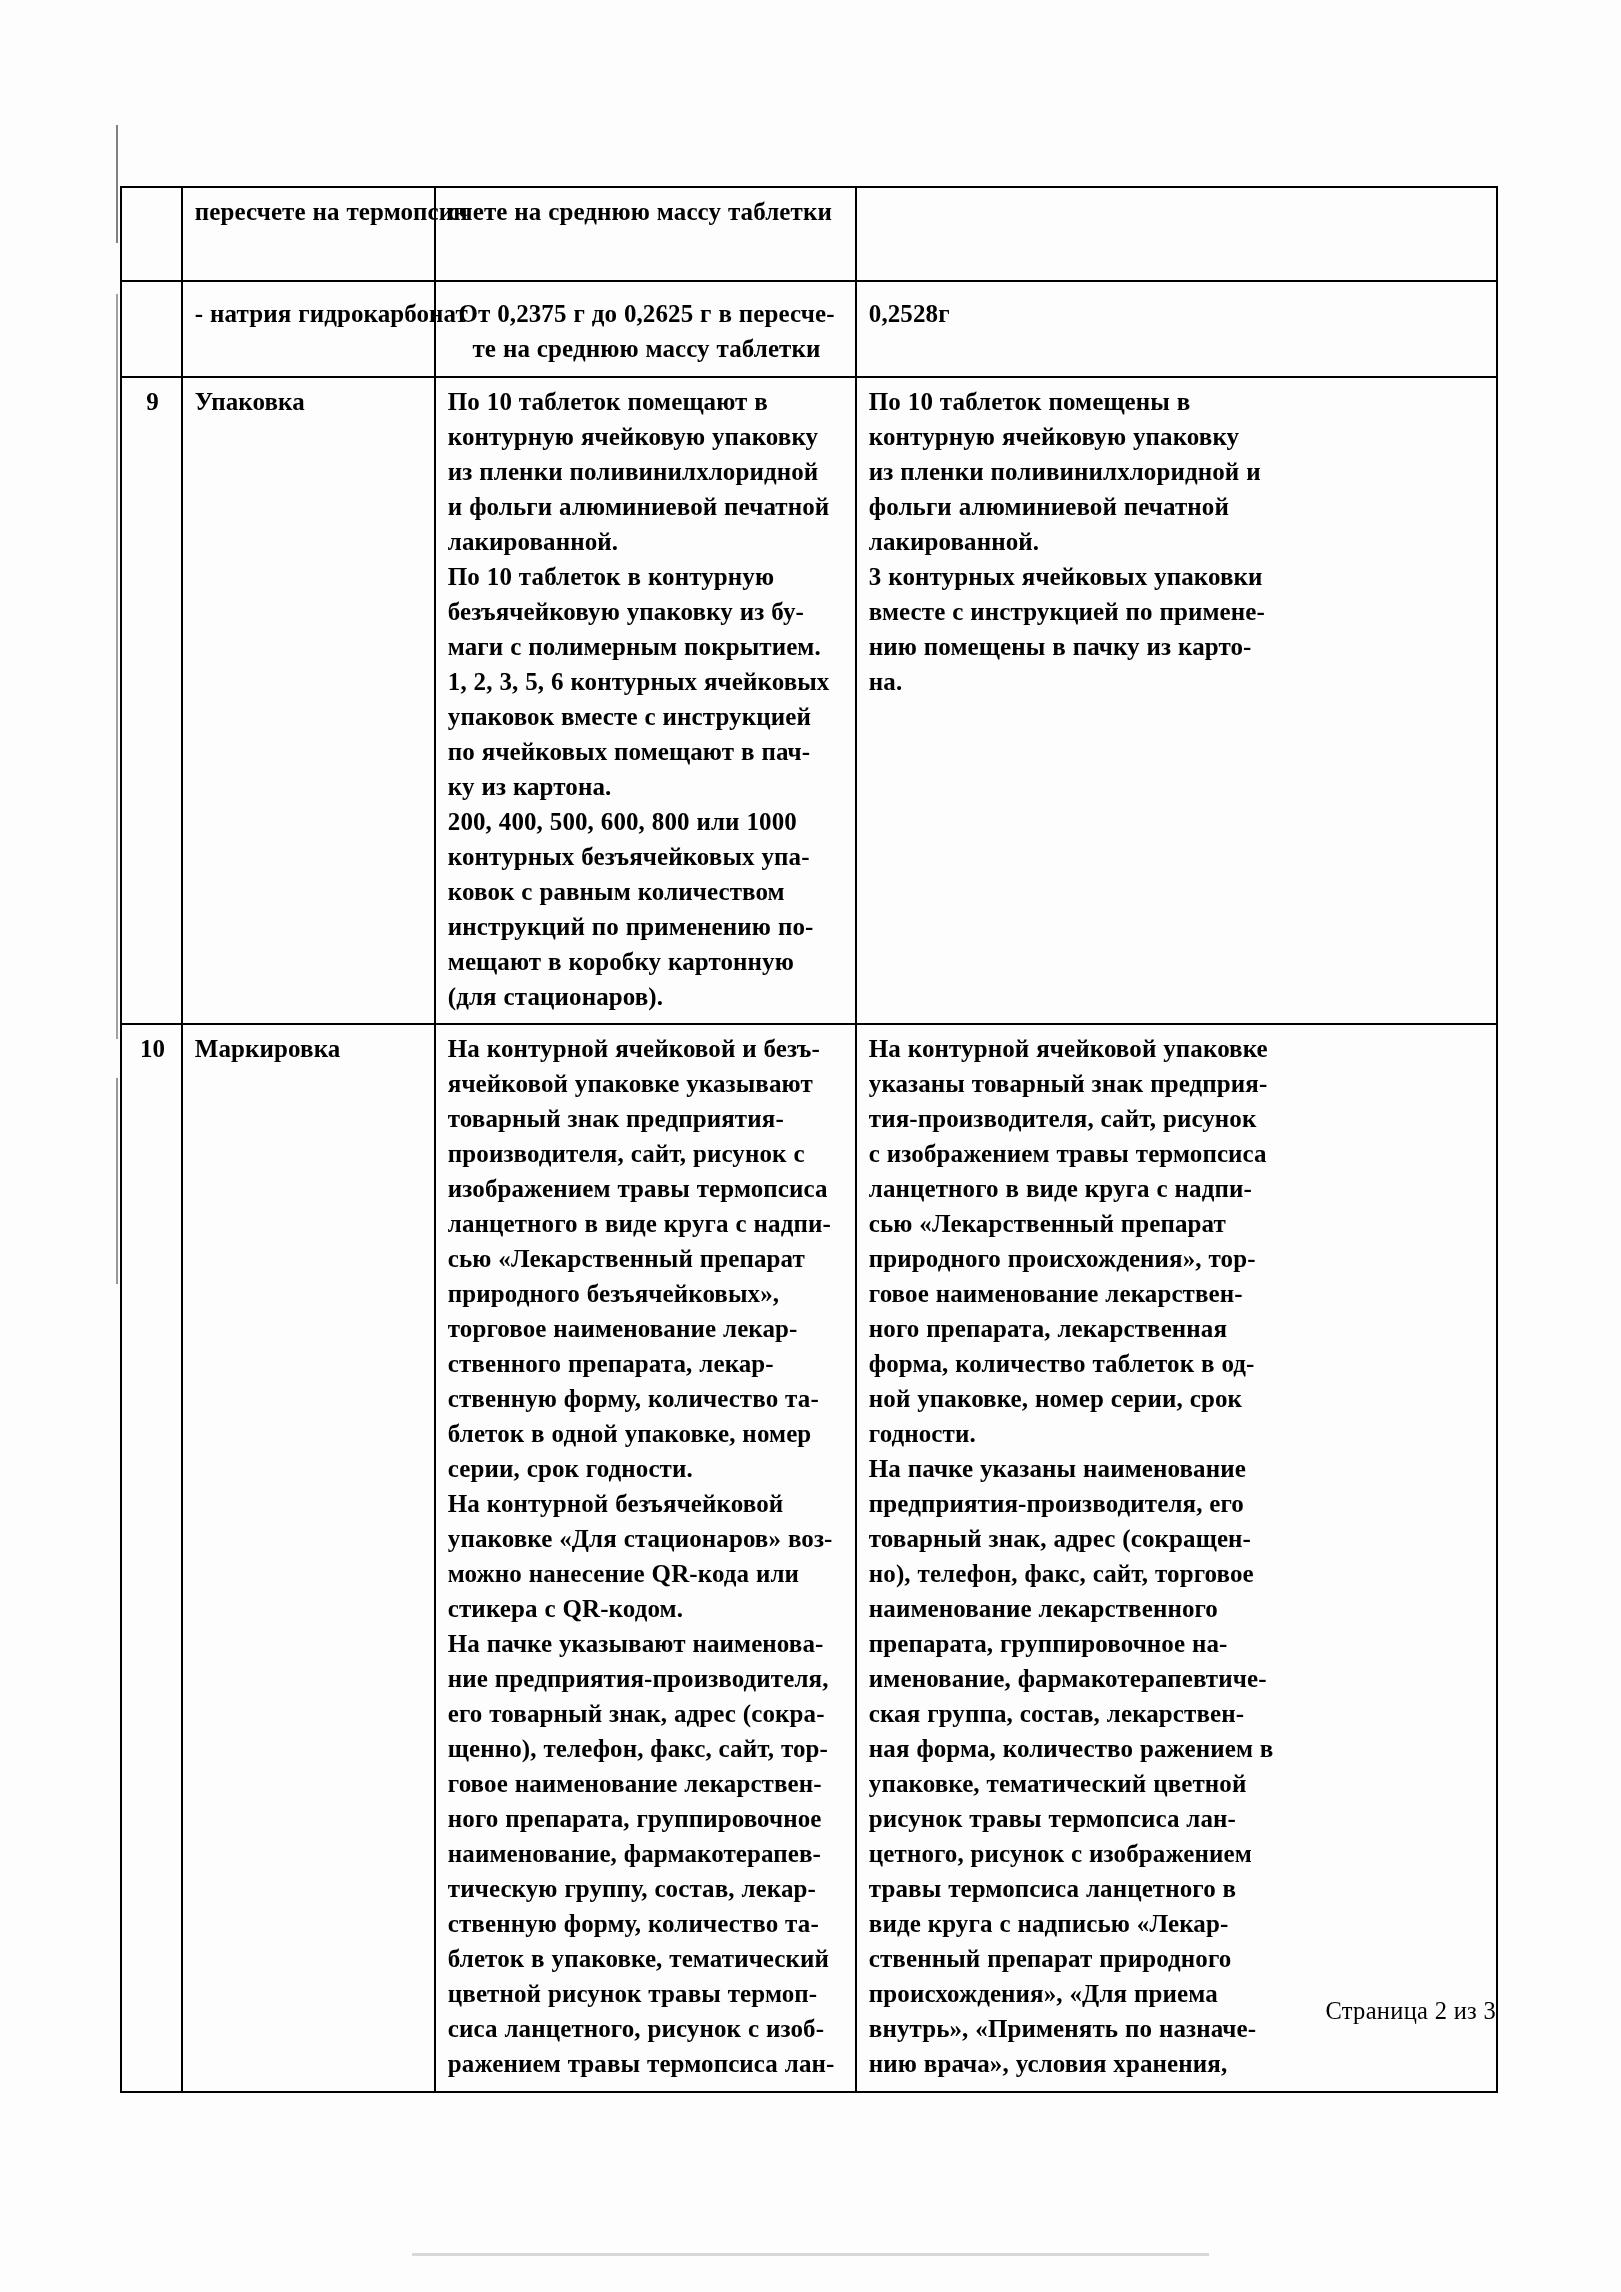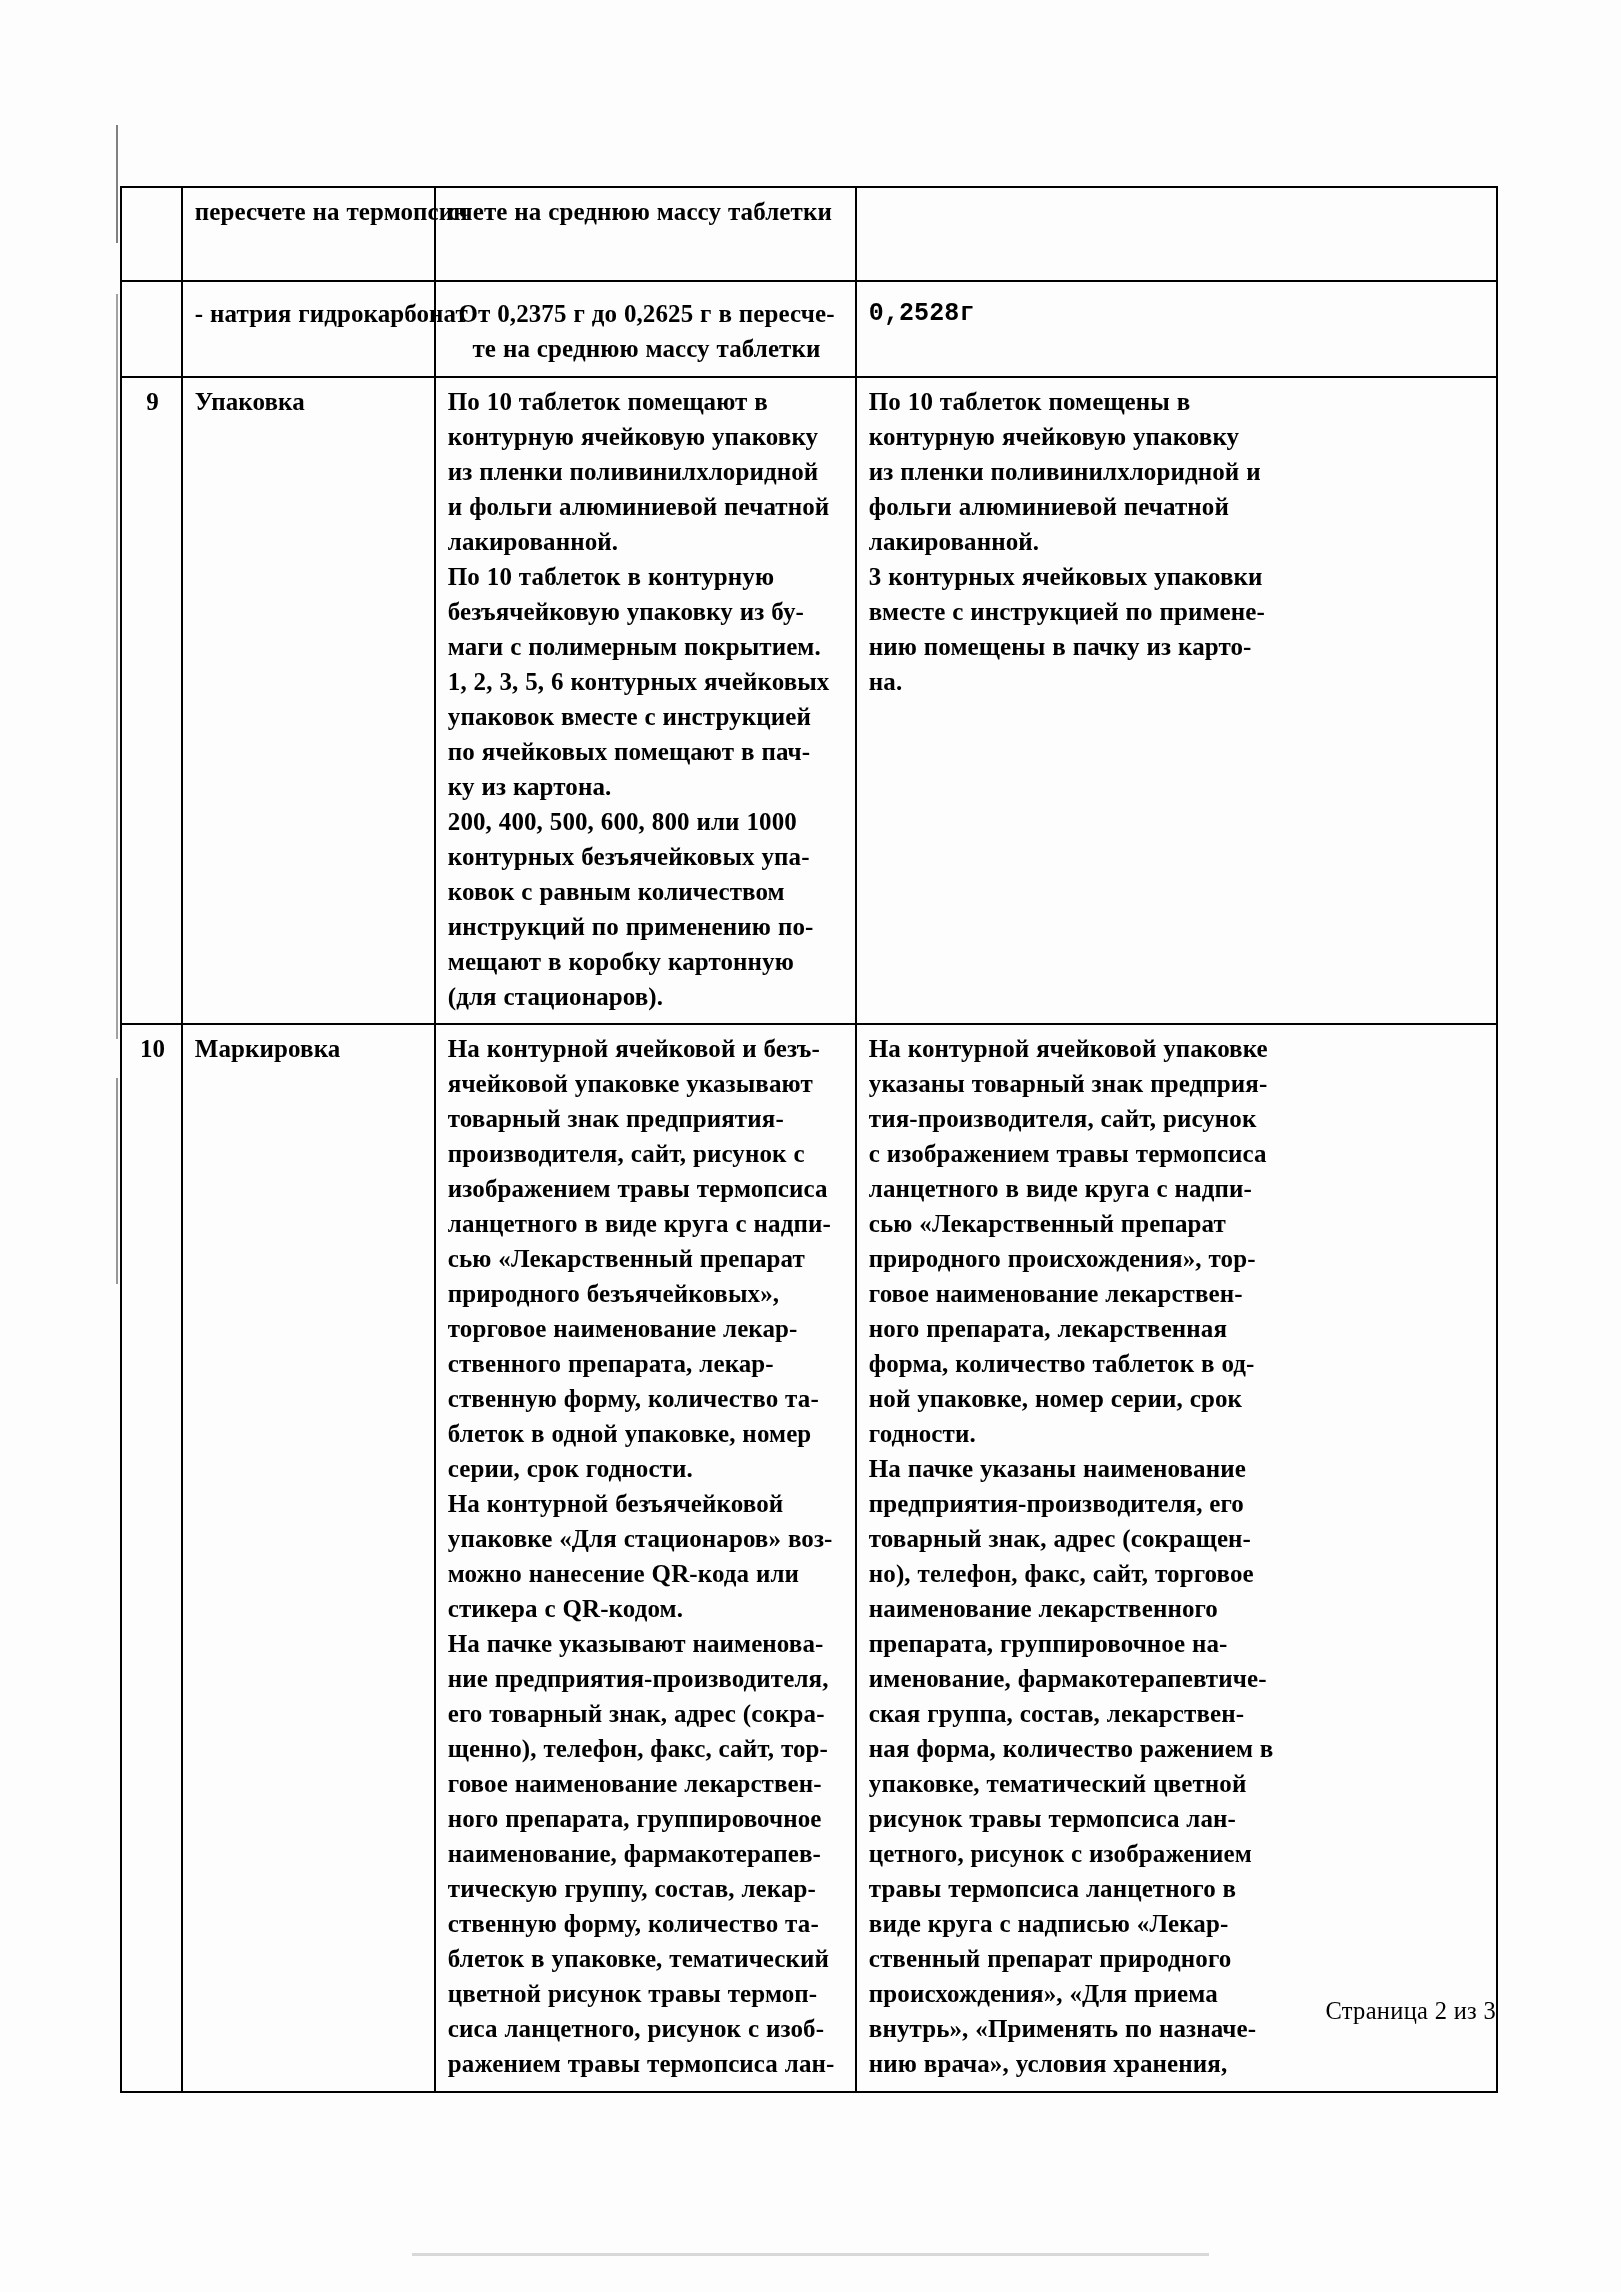--- a/index.html
+++ b/index.html
@@ -122,21 +122,21 @@
 
       <tr>
         <td class="num" style="padding-top: 13.7px; padding-bottom: 9.8px;"></td>
         <td class="name" style="padding-top: 13.7px; padding-bottom: 9.8px;">
             <span class="ln">- натрия гидрокарбонат</span>
           </td>
         <td class="spec" style="padding-top: 14px; padding-bottom: 9.8px; text-align: center;">
             <span class="ln">От 0,2375 г до 0,2625 г в пересче-</span>
             <span class="ln">те на среднюю массу таблетки</span>
           </td>
-        <td class="res" style="padding-top: 13.7px; padding-bottom: 5px; font-family: Liberation Mono, monospace;">
+        <td class="res" style="padding-top: 13.7px; padding-bottom: 5px;">
             <span class="ln">0,2528г</span>
           </td>
       </tr>
 
       <tr>
         <td class="num">9</td>
         <td class="name">
             <span class="ln">Упаковка</span>
           </td>
         <td class="spec">

